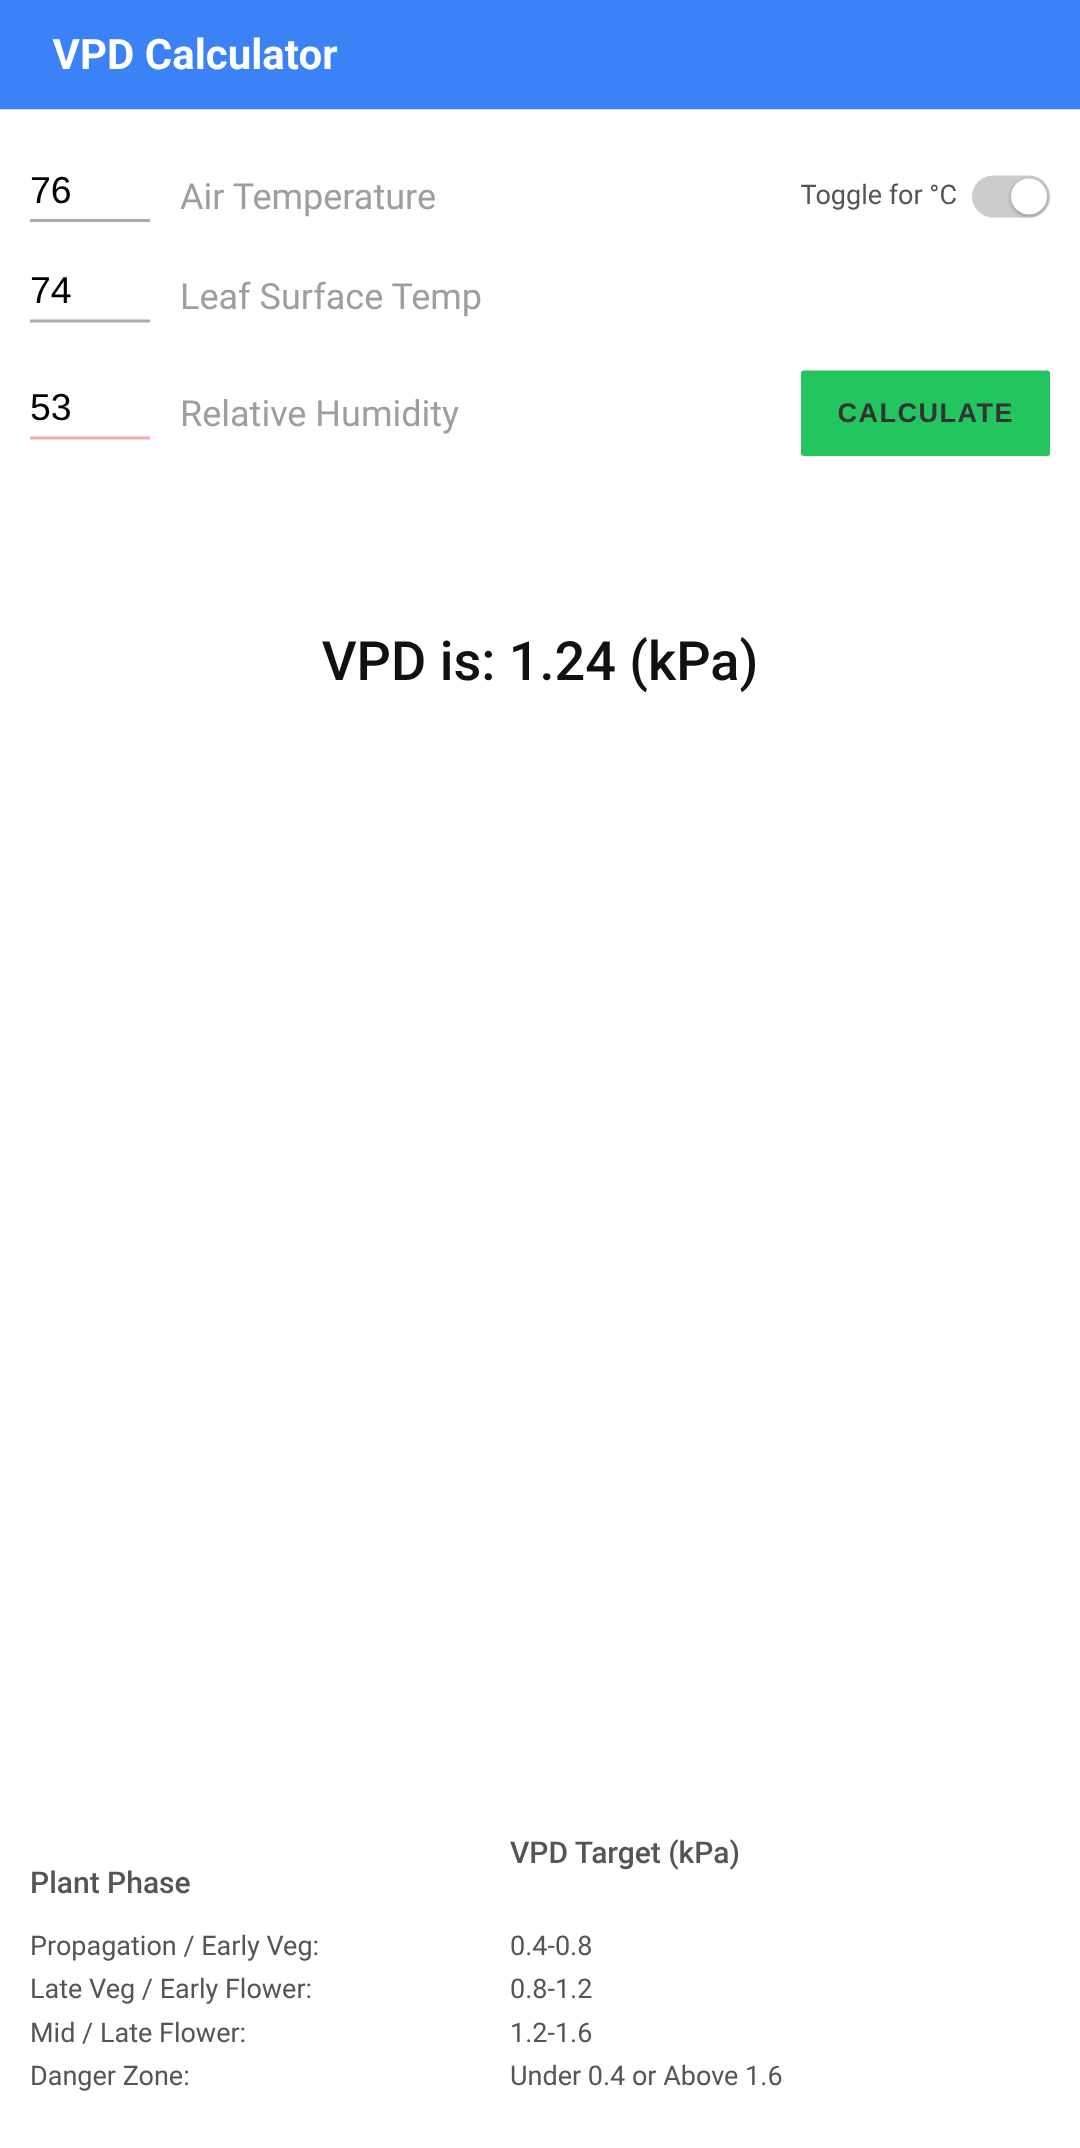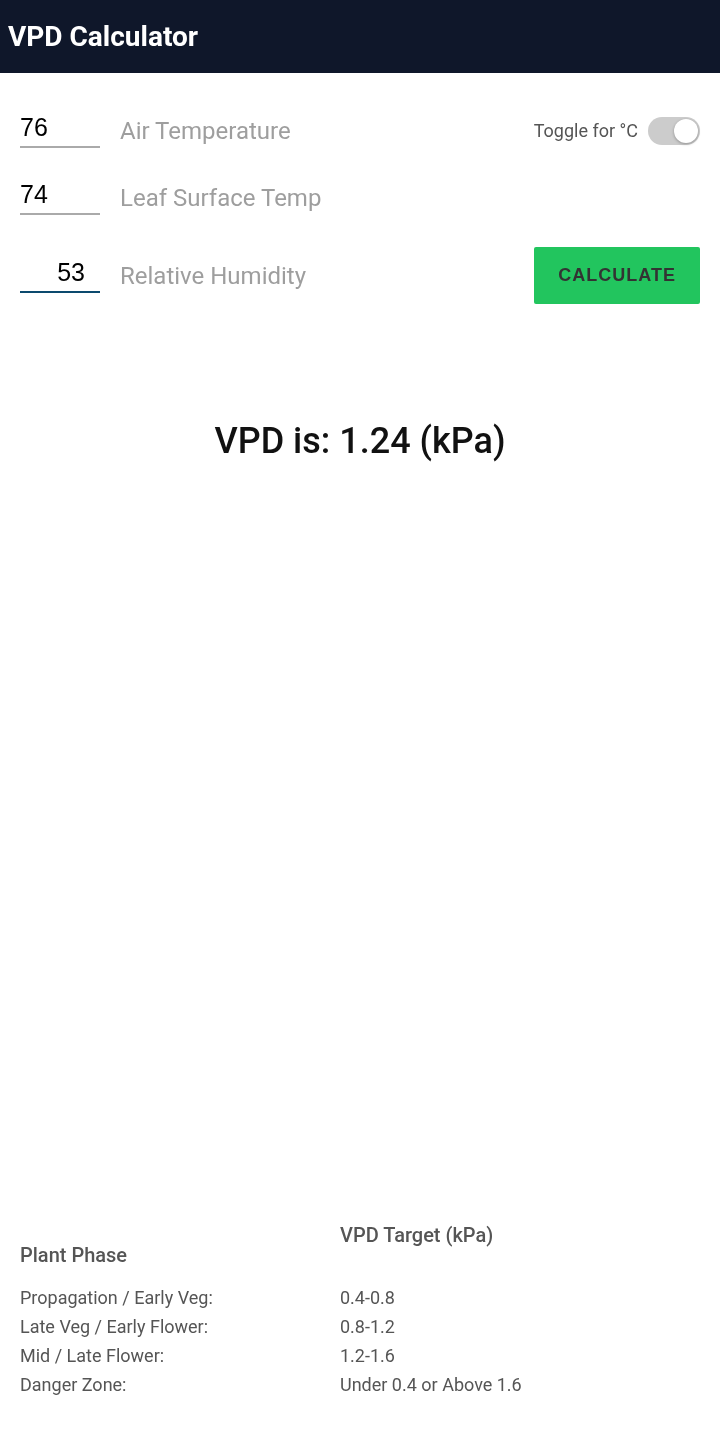--- a/index.html
+++ b/index.html
@@ -11,22 +11,22 @@
 
     body {
       font-family: -apple-system, BlinkMacSystemFont, 'Segoe UI', Roboto, sans-serif;
       background: #f5f5f5;
       width: 720px;
       min-height: 1432px;
       overflow-x: hidden;
     }
 
     .header {
-      background: #0f172a;
-      padding: 20px 8px;
+      background: #3b82f6;
+      padding: 20px 35px;
       width: 100%;
     }
 
     .header-title {
       color: white;
       font-size: 28px;
       font-weight: bold;
     }
 
     .main-content {
@@ -51,23 +51,22 @@
       color: #000;
       border: none;
       border-bottom: 2px solid #aaa;
       outline: none;
       background: transparent;
       padding-bottom: 4px;
       flex-shrink: 0;
     }
 
     .input-value.active {
-      border-bottom: 2px solid #0c4a6e;
+      border-bottom: 2px solid #fca5a5;
       color: #000;
-      text-align: right;
     }
 
     .input-label {
       font-size: 24px;
       color: #9e9e9e;
       margin-left: 20px;
       flex: 1;
     }
 
     .toggle-section {

